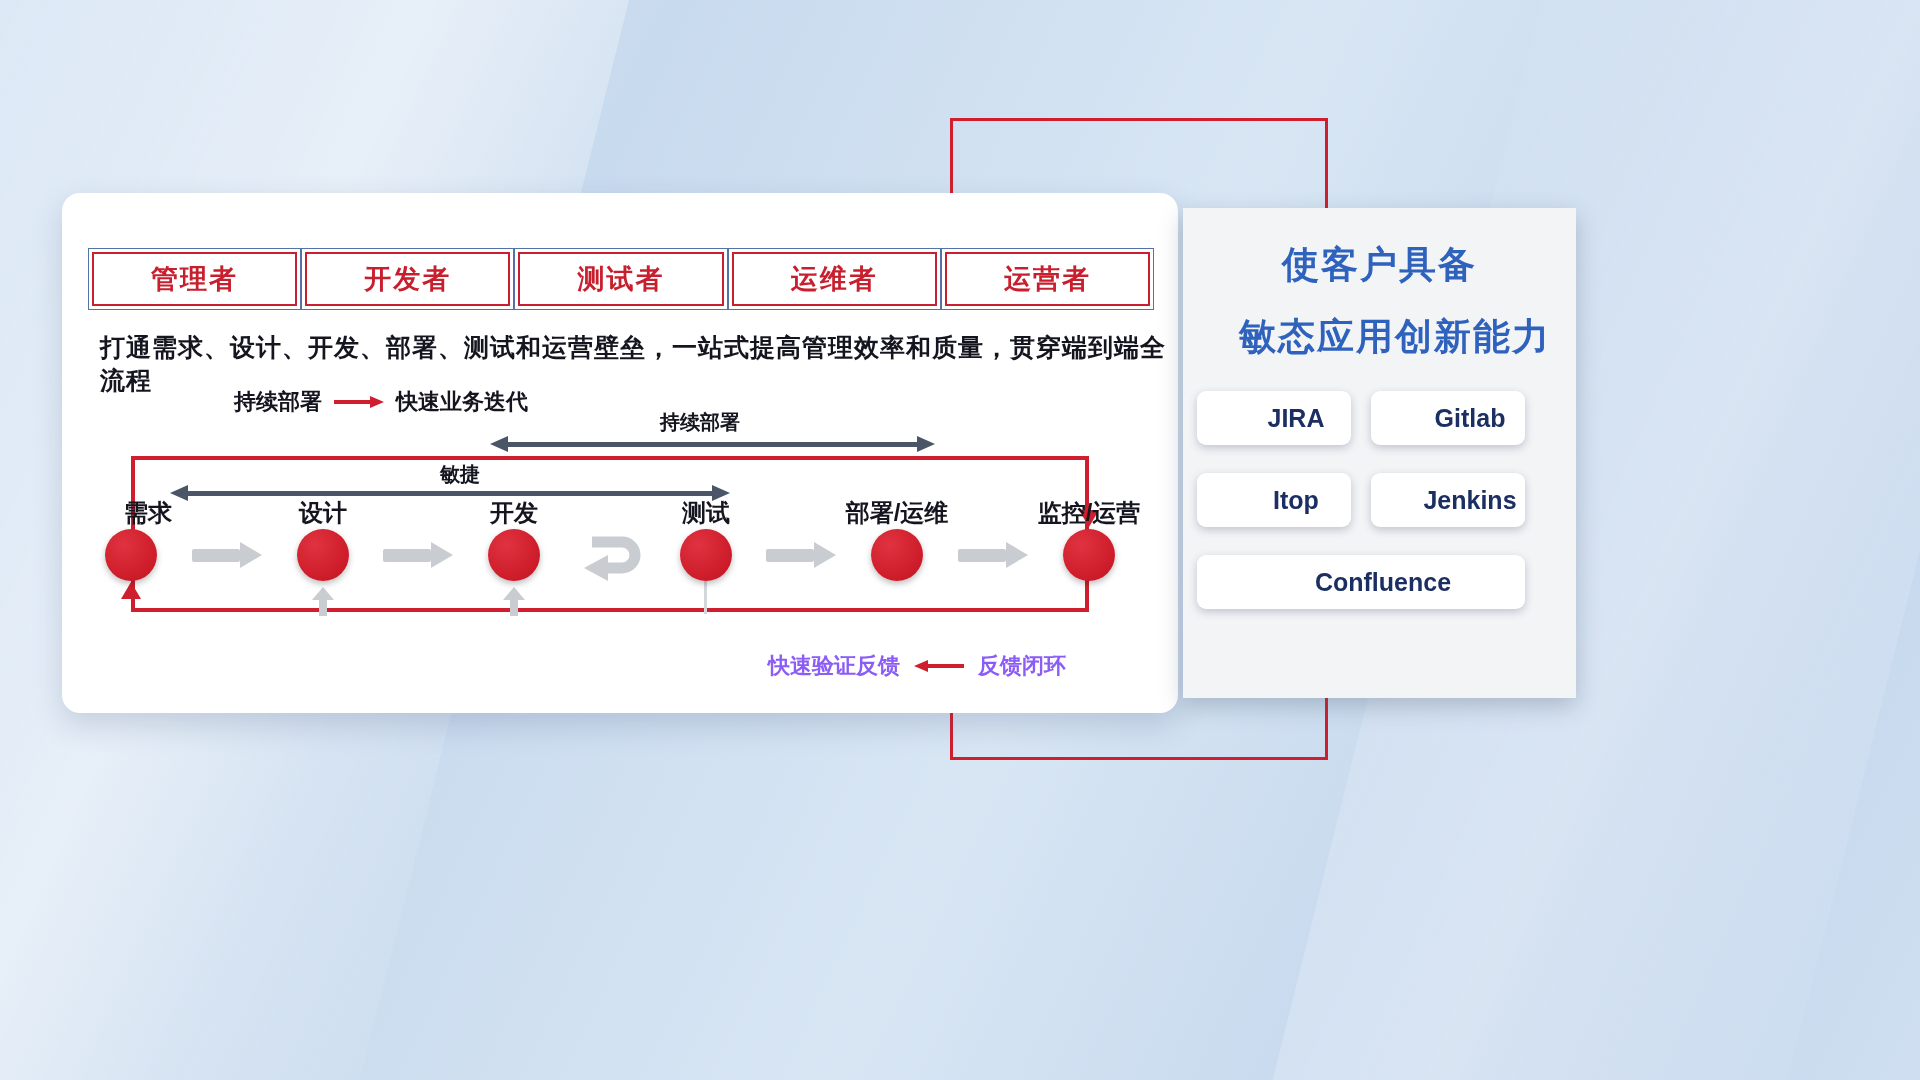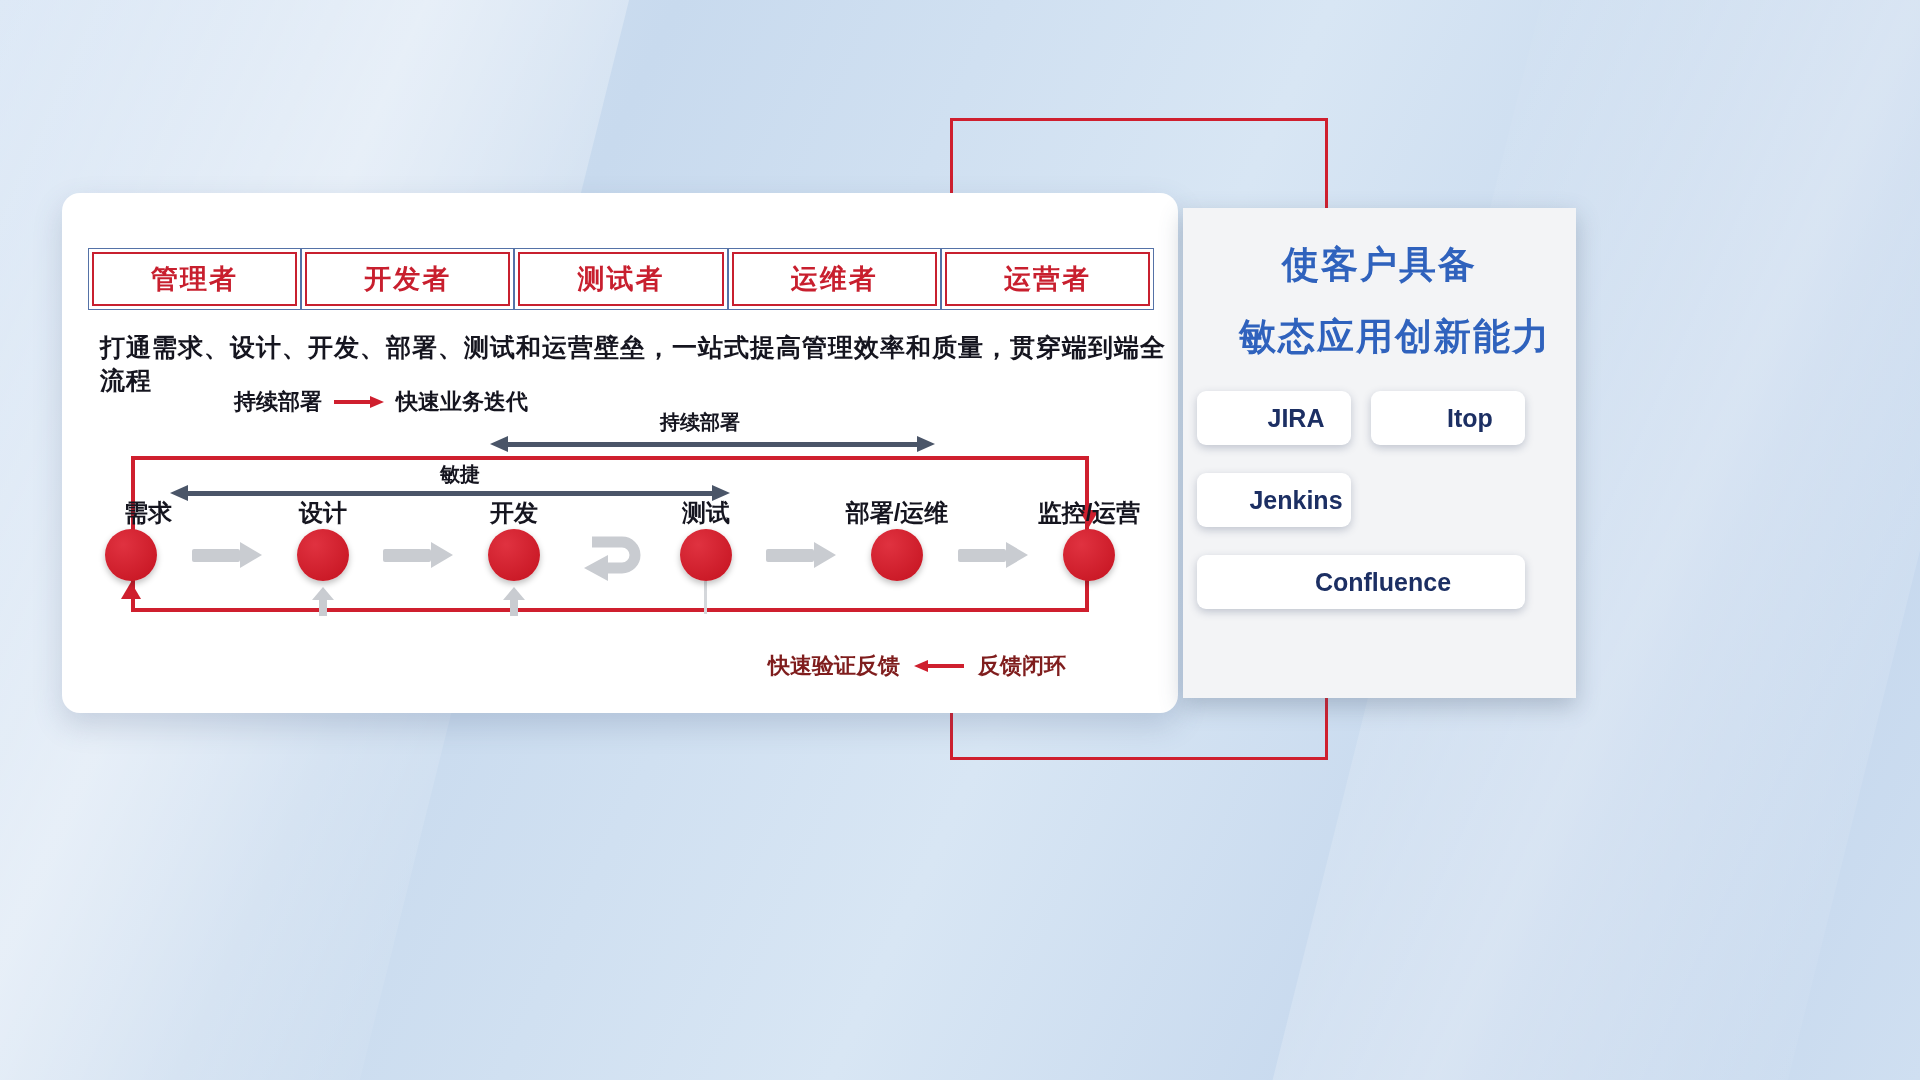--- a/index.html
+++ b/index.html
@@ -23,21 +23,21 @@
   .roles { position:absolute; left:26px; top:55px; width:1066px; display:flex; justify-content:space-between; }
   .role-box { width:220px; height:62px; background:#fff; display:flex; align-items:center; justify-content:center;
               border:1px solid #5572a7; box-shadow: inset 0 0 0 3px #ffffff, inset 0 0 0 5px #c8202f;
               color:#c81f2e; font-size:27px; font-weight:bold; letter-spacing:2px; }
 
   .headline { position:absolute; left:38px; top:138px; font-size:25px; font-weight:bold; color:#15151f; letter-spacing:1px; }
 
   .legend-forward { position:absolute; left:172px; top:194px; display:flex; align-items:center; gap:12px;
                     font-size:22px; font-weight:bold; color:#15151f; }
   .legend-feedback { position:absolute; left:706px; top:458px; display:flex; align-items:center; gap:14px;
-                     font-size:22px; font-weight:bold; color:#7f1d1d; }
+                     font-size:22px; font-weight:bold; color:#8b5cf6; }
 
   .red-arrow-right { position:relative; width:50px; height:12px; }
   .red-arrow-right i.line { position:absolute; left:0; top:4px; width:36px; height:4px; background:#cf1f2e; }
   .red-arrow-right i.head { position:absolute; right:0; top:0; width:0; height:0;
                             border-left:14px solid #cf1f2e; border-top:6px solid transparent; border-bottom:6px solid transparent; }
   .red-arrow-left { position:relative; width:50px; height:12px; }
   .red-arrow-left i.line { position:absolute; right:0; top:4px; width:36px; height:4px; background:#cf1f2e; }
   .red-arrow-left i.head { position:absolute; left:0; top:0; width:0; height:0;
                            border-right:14px solid #cf1f2e; border-top:6px solid transparent; border-bottom:6px solid transparent; }
 
@@ -196,18 +196,19 @@
         </span>
       <span>反馈闭环</span>
     </div>
   </div>
 
   <div class="right-panel">
     <div class="rp-title l1">使客户具备</div>
     <div class="rp-title l2">敏态应用创新能力</div>
     <div class="tools">
       <div class="tool">JIRA</div>
+      <div class="tool">Gitlab</div>
       <div class="tool">Itop</div>
       <div class="tool">Jenkins</div>
       <div class="tool wide">Confluence</div>
     </div>
   </div>
 </div>
 
 </body></html>

